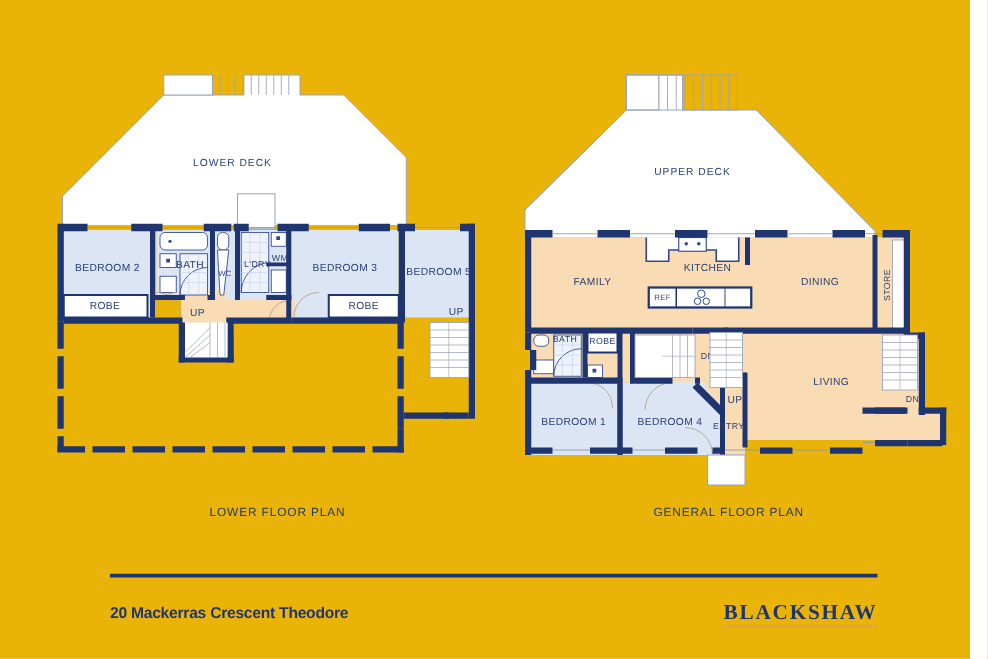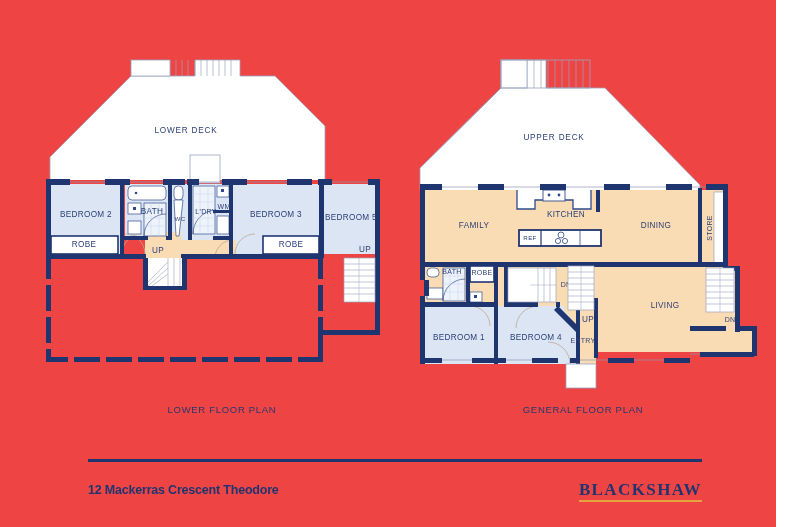--- a/index.html
+++ b/index.html
@@ -11,21 +11,21 @@
     width: 790px;
     height: 527px;
     font-family: "Liberation Sans", sans-serif;
     position: relative;
     overflow: hidden;
   }
   #page {
     position: relative;
     width: 776px;
     height: 527px;
-    background: #ef4444;
+    background: #eab308;
   }
   svg.plan {
     position: absolute;
     left: 0;
     top: 0;
     width: 790px;
     height: 527px;
   }
   .room-label {
     font-family: "Liberation Sans", sans-serif;
@@ -503,20 +503,20 @@
       <text class="room-label" x="536" y="338">BEDROOM 4</text>
       <text class="room-label" x="665" y="306">LIVING</text>
       <text class="room-label small" x="583" y="341">ENTRY</text>
 
       <text class="plan-title" x="583" y="410">GENERAL FLOOR PLAN</text>
     </g>
   </svg>
 
   <div class="footer">
     <div class="footer-rule"></div>
-    <div class="footer-address">12 Mackerras Crescent Theodore</div>
+    <div class="footer-address">20 Mackerras Crescent Theodore</div>
     <div class="brand">
       <span class="brand-word">BLACKSHAW</span>
       <span class="brand-underline"></span>
     </div>
   </div>
 
 </div>
 
 </body></html>

